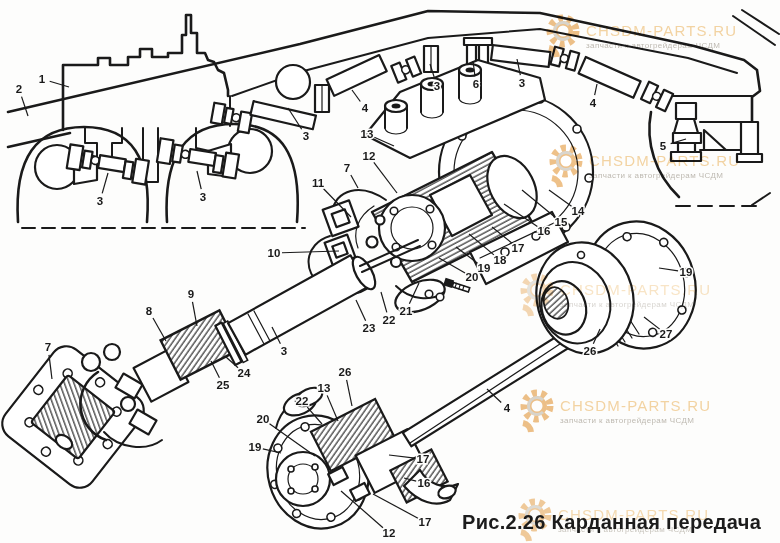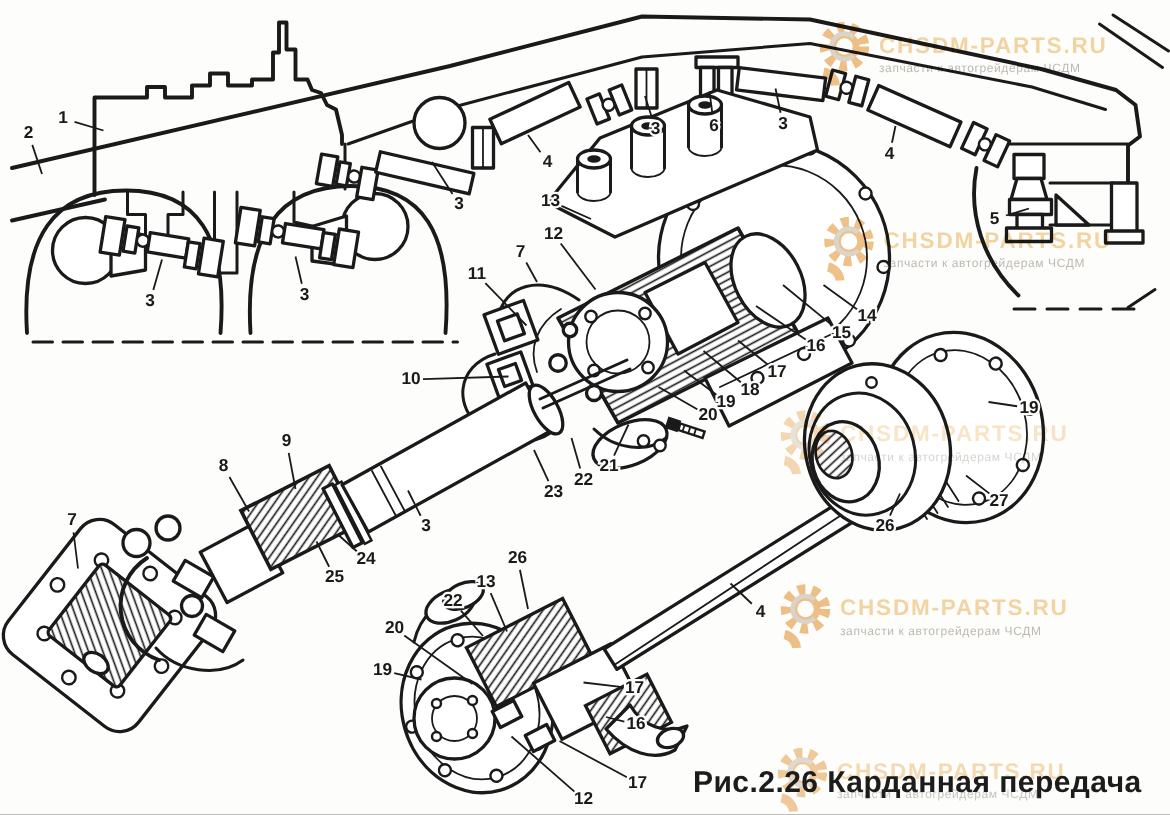--- a/index.html
+++ b/index.html
@@ -6,21 +6,21 @@
     --ink:#1a1a1a;
     --wm-gear:#eebe83;
     --wm-title:#f4d3a0;
     --wm-sub:#bdb8b0;
   }
   html,body{margin:0;padding:0;background:#888;}
   .stage{position:relative;width:780px;height:543px;background:#fdfdfc;overflow:hidden;
          font-family:"Liberation Sans",sans-serif;}
   .wm-layer{position:absolute;inset:0;z-index:3;mix-blend-mode:multiply;pointer-events:none;}
   .wm{position:absolute;display:flex;gap:6px;align-items:center;opacity:.95;}
-  .wm .t1{font-weight:bold;font-size:15px;color:var(--wm-title);letter-spacing:1.2px;white-space:nowrap;}
+  .wm .t1{font-weight:normal;font-size:15px;color:var(--wm-title);letter-spacing:1.2px;white-space:nowrap;}
   .wm .t2{font-size:8px;color:var(--wm-sub);letter-spacing:.4px;margin-top:2px;white-space:nowrap;}
   #diagram{position:absolute;left:0;top:0;z-index:2;}
   #diagram .ln{fill:none;stroke:var(--ink);stroke-width:2;stroke-linecap:round;stroke-linejoin:round;}
   #diagram .lt{fill:none;stroke:var(--ink);stroke-width:1.2;stroke-linecap:round;}
   #diagram .lk{fill:none;stroke:var(--ink);stroke-width:2.6;stroke-linecap:round;stroke-linejoin:round;}
   #diagram .wh{fill:#fff;stroke:var(--ink);stroke-width:2.2;stroke-linejoin:round;}
   #diagram .hl{fill:#fff;stroke:var(--ink);stroke-width:1.6;}
   #diagram .dk{fill:var(--ink);stroke:none;}
   #diagram .leader{stroke:var(--ink);stroke-width:1.2;fill:none;}
   #diagram .callout{font:bold 11.5px "Liberation Sans",sans-serif;fill:var(--ink);

